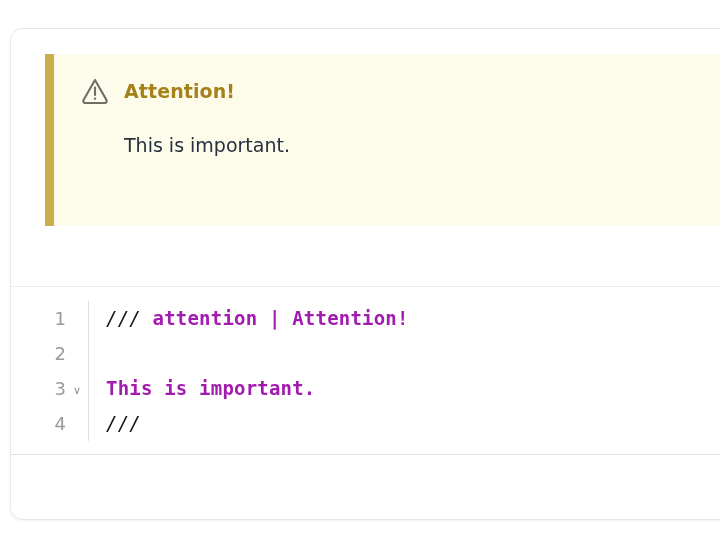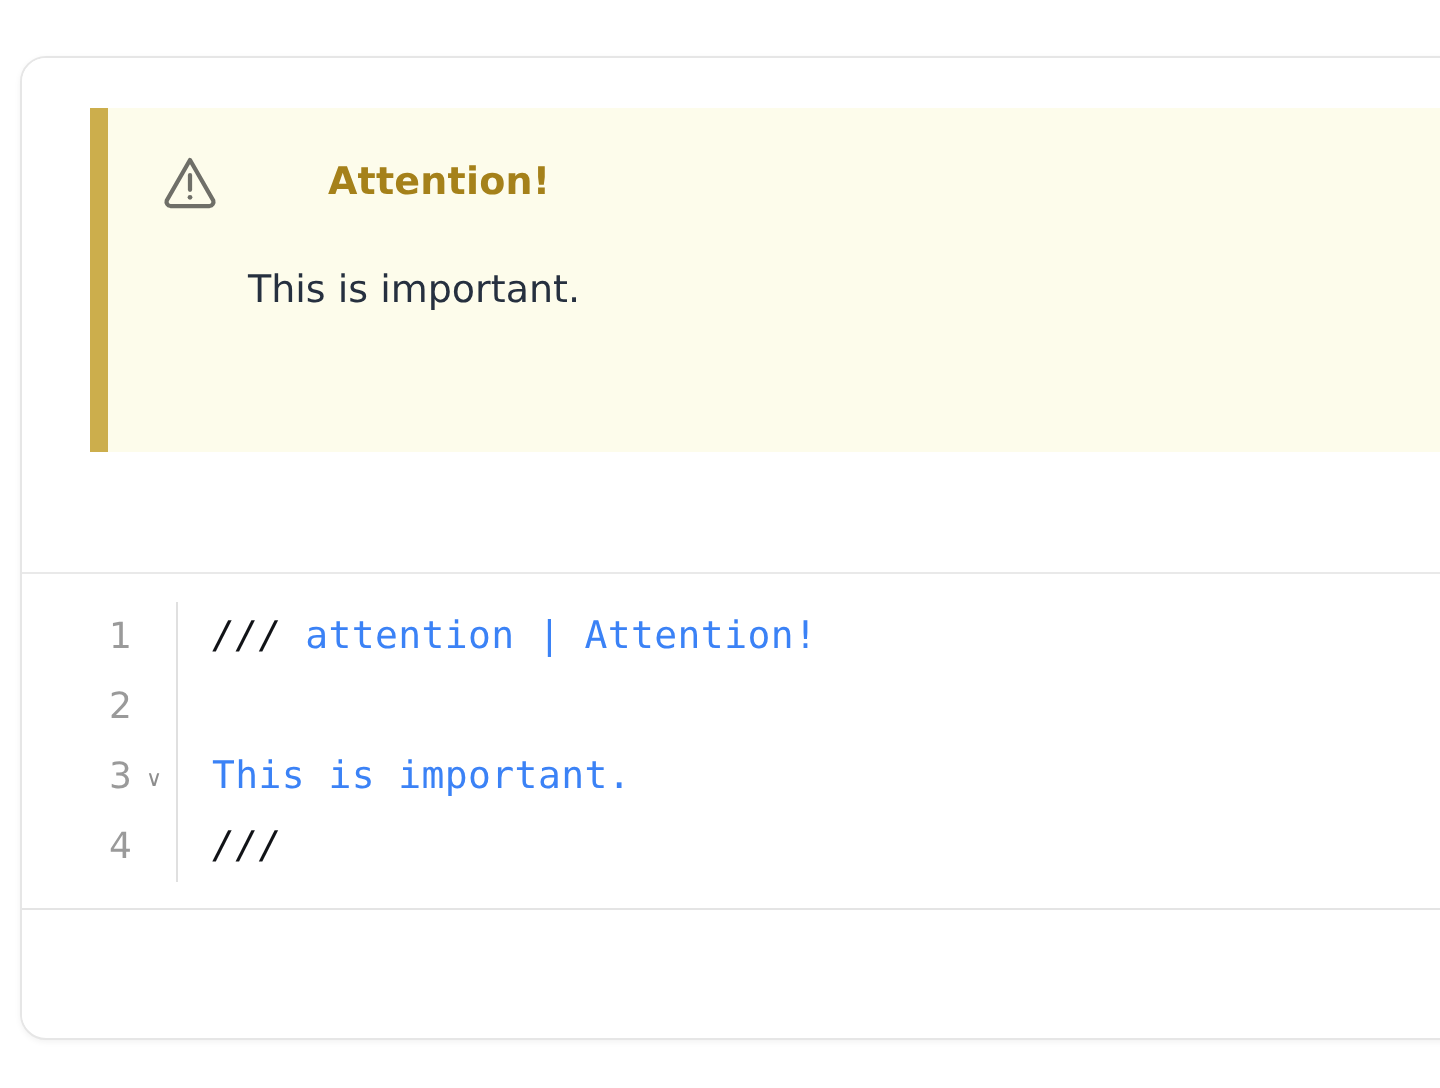--- a/index.html
+++ b/index.html
@@ -71,21 +71,20 @@
   }
 
   .callout-title {
     font-family: "DejaVu Sans", sans-serif;
     font-size: 19px;
     font-weight: bold;
     color: #a5811a;
     letter-spacing: 0.1px;
     line-height: 1;
     white-space: nowrap;
-    margin-left: 40px;
   }
 
   .callout-body {
     margin-top: 27px;
     margin-left: 44px;
     font-family: "DejaVu Sans", sans-serif;
     font-size: 19px;
     font-weight: normal;
     color: #26303f;
     line-height: 1.3;
@@ -157,21 +156,22 @@
     letter-spacing: 0.2px;
   }
 
   .code-line .tok-fence {
     font-style: italic;
     color: #111317;
   }
 
   .code-line .tok-plain {
     font-style: normal;
-    color: #3b82f6;
+    color: #a21caf;
+    font-weight: bold;
   }
 
   
   .card-footer {
     height: 60px;
     background: #ffffff;
   }
 </style>
 </head>
 <body>

